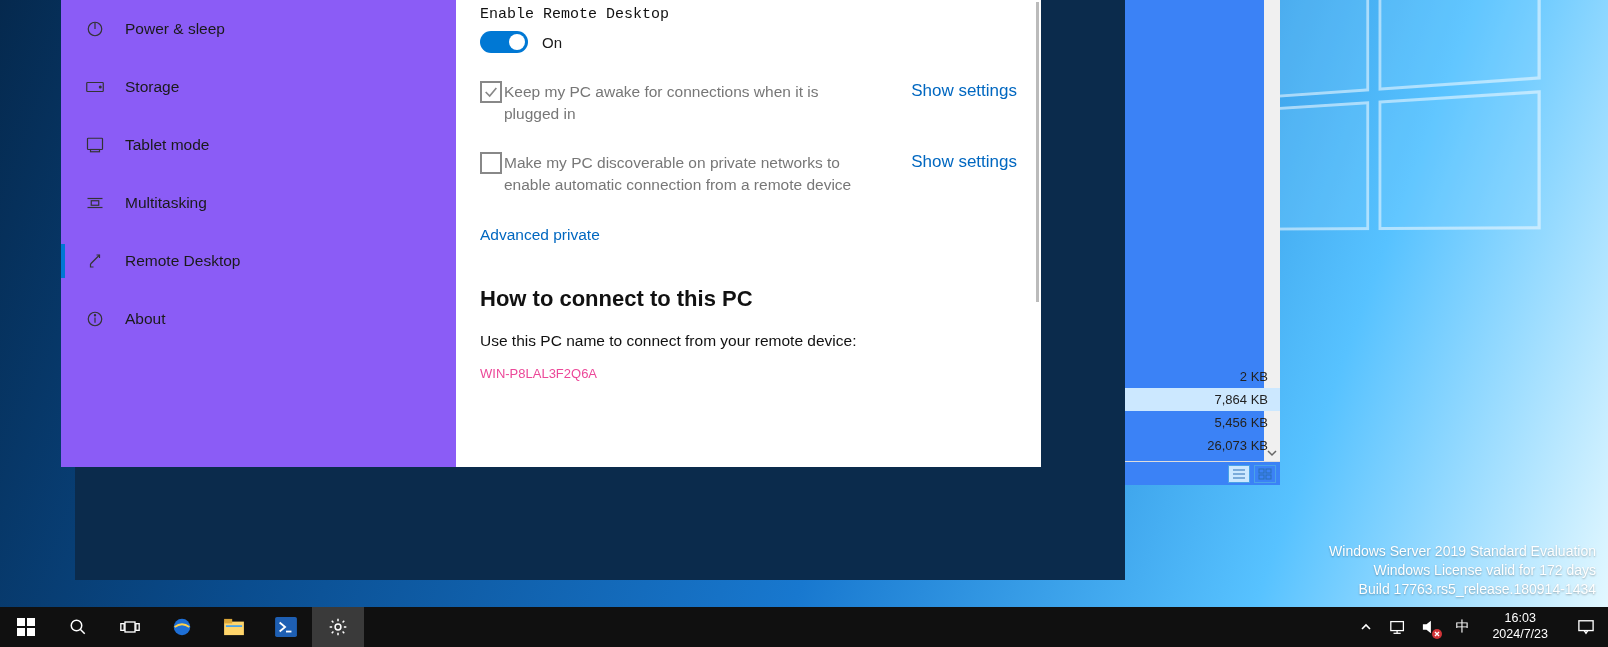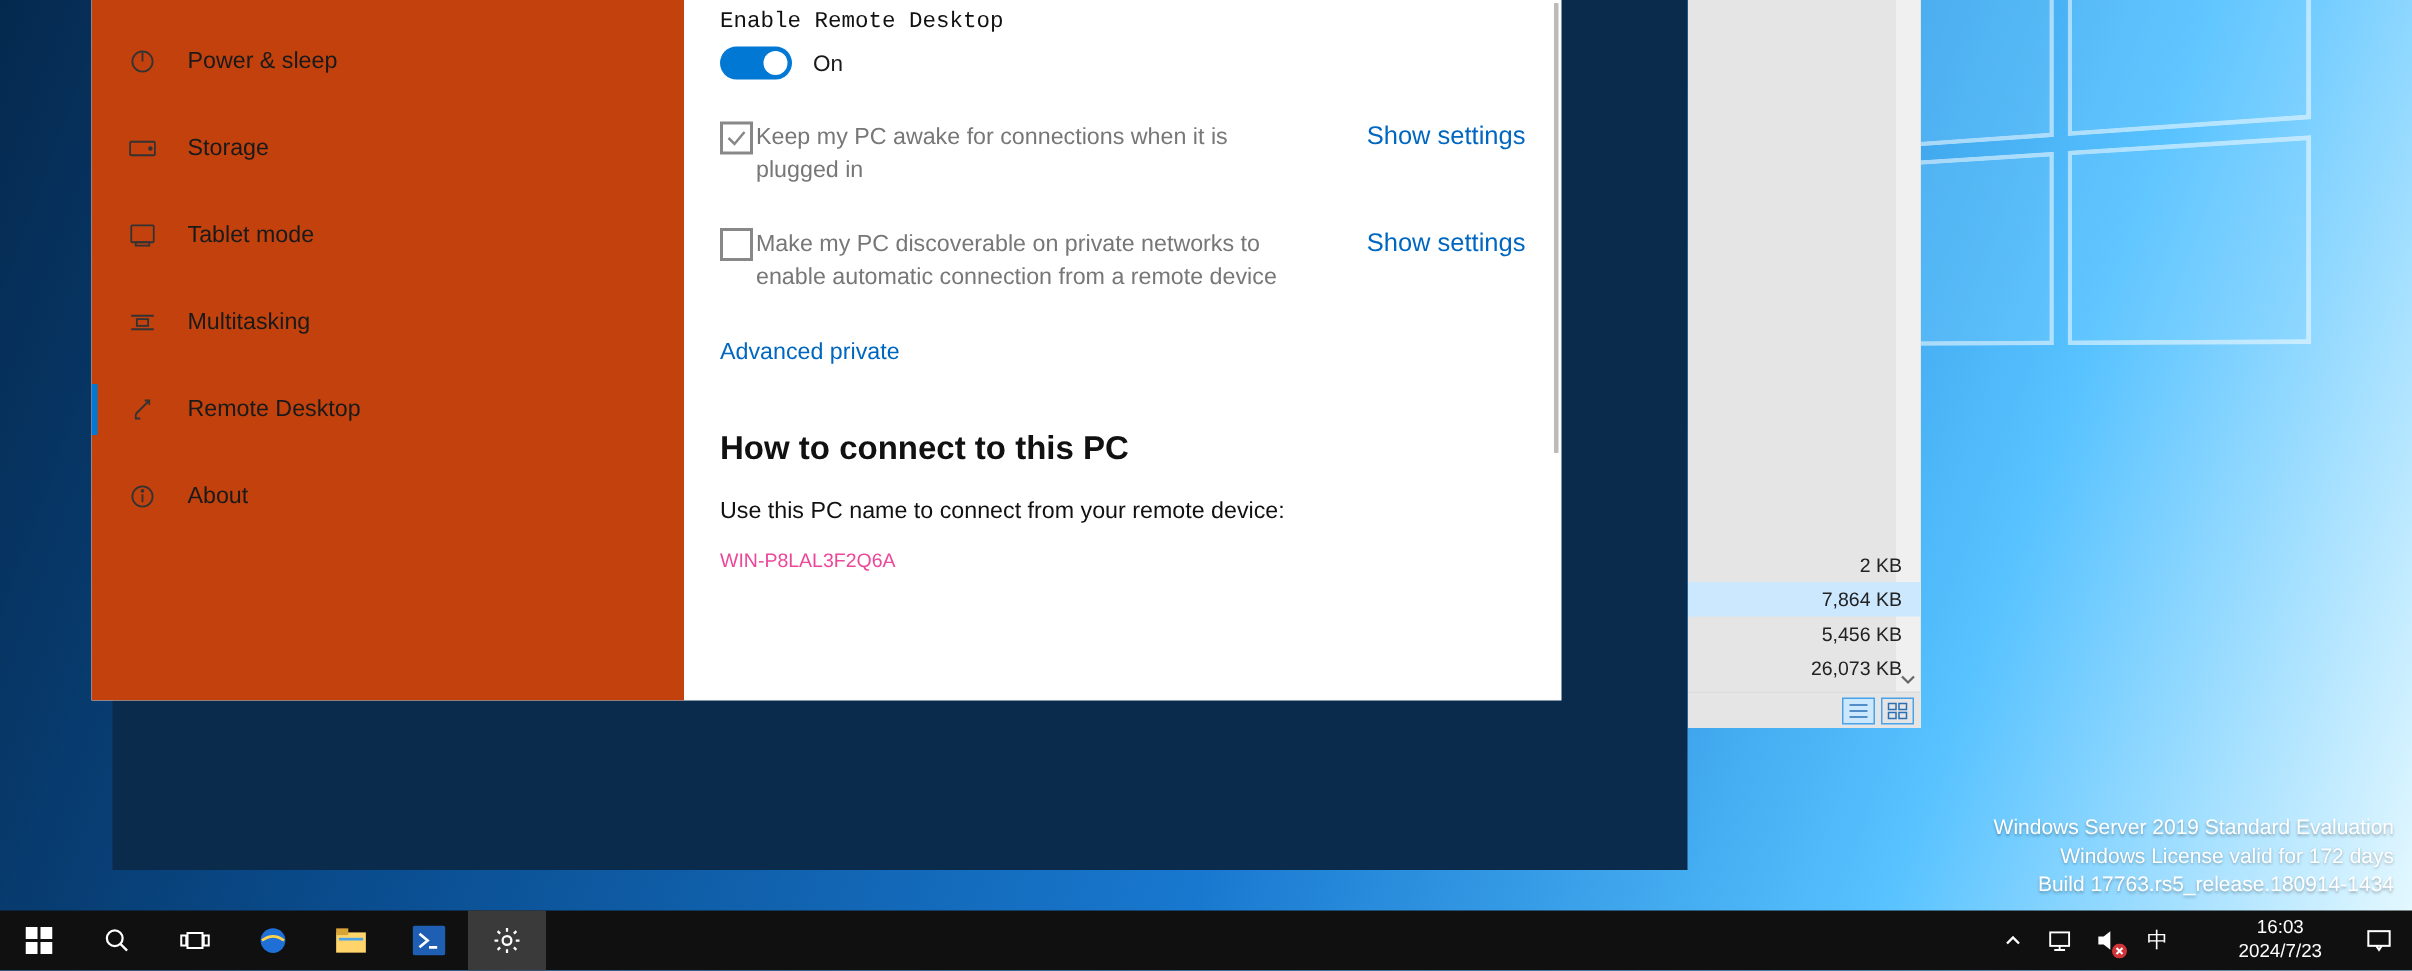--- a/index.html
+++ b/index.html
@@ -45,22 +45,22 @@
     left: 61px; top: 0;
     width: 980px; height: 467px;
     background: #fff;
     display: flex;
     font-size: 15px;
     color: #1a1a1a;
     overflow: hidden;
   }
   .sidebar {
     width: 395px;
-    background: #c2410c;
-    padding-top: 12px;
+    background: #8b5cf6;
+    padding-top: 0;
     text-align: right;
   }
   .sidebar-item {
     display: flex;
     align-items: center;
     height: 58px;
     padding-left: 24px;
     cursor: default;
     position: relative;
   }
@@ -163,21 +163,21 @@
     right: 2px; top: 2px;
     width: 3px; height: 300px;
     background: #bbb;
   }
 
   
   .explorer {
     position: absolute;
     left: 1125px; top: 0;
     width: 155px; height: 485px;
-    background: #e5e5e5;
+    background: #3b82f6;
     font-size: 13px;
   }
   .explorer-rows {
     position: absolute;
     bottom: 28px; left: 0; right: 0;
   }
   .ex-row {
     display: flex; justify-content: flex-end;
     padding: 4px 12px 4px 4px;
     color: #222;
@@ -242,21 +242,21 @@
     gap: 12px;
     padding-right: 4px;
   }
   .tray-icon { display:flex; align-items:center; justify-content:center; width:20px; height:20px; }
   .clock {
     text-align: center;
     font-size: 12.5px;
     line-height: 1.25;
     padding: 0 8px;
     color: #fff;
-    display:flex; flex-direction:column; justify-content:center;margin-left:24px;
+    display:flex; flex-direction:column; justify-content:center;
   }
 </style>
 </head>
 <body>
 
 <div class="desktop">
   <div class="win-logo-art">
     <div class="pane p1"></div>
       <div class="pane p2"></div>
     <div class="pane p3"></div>

